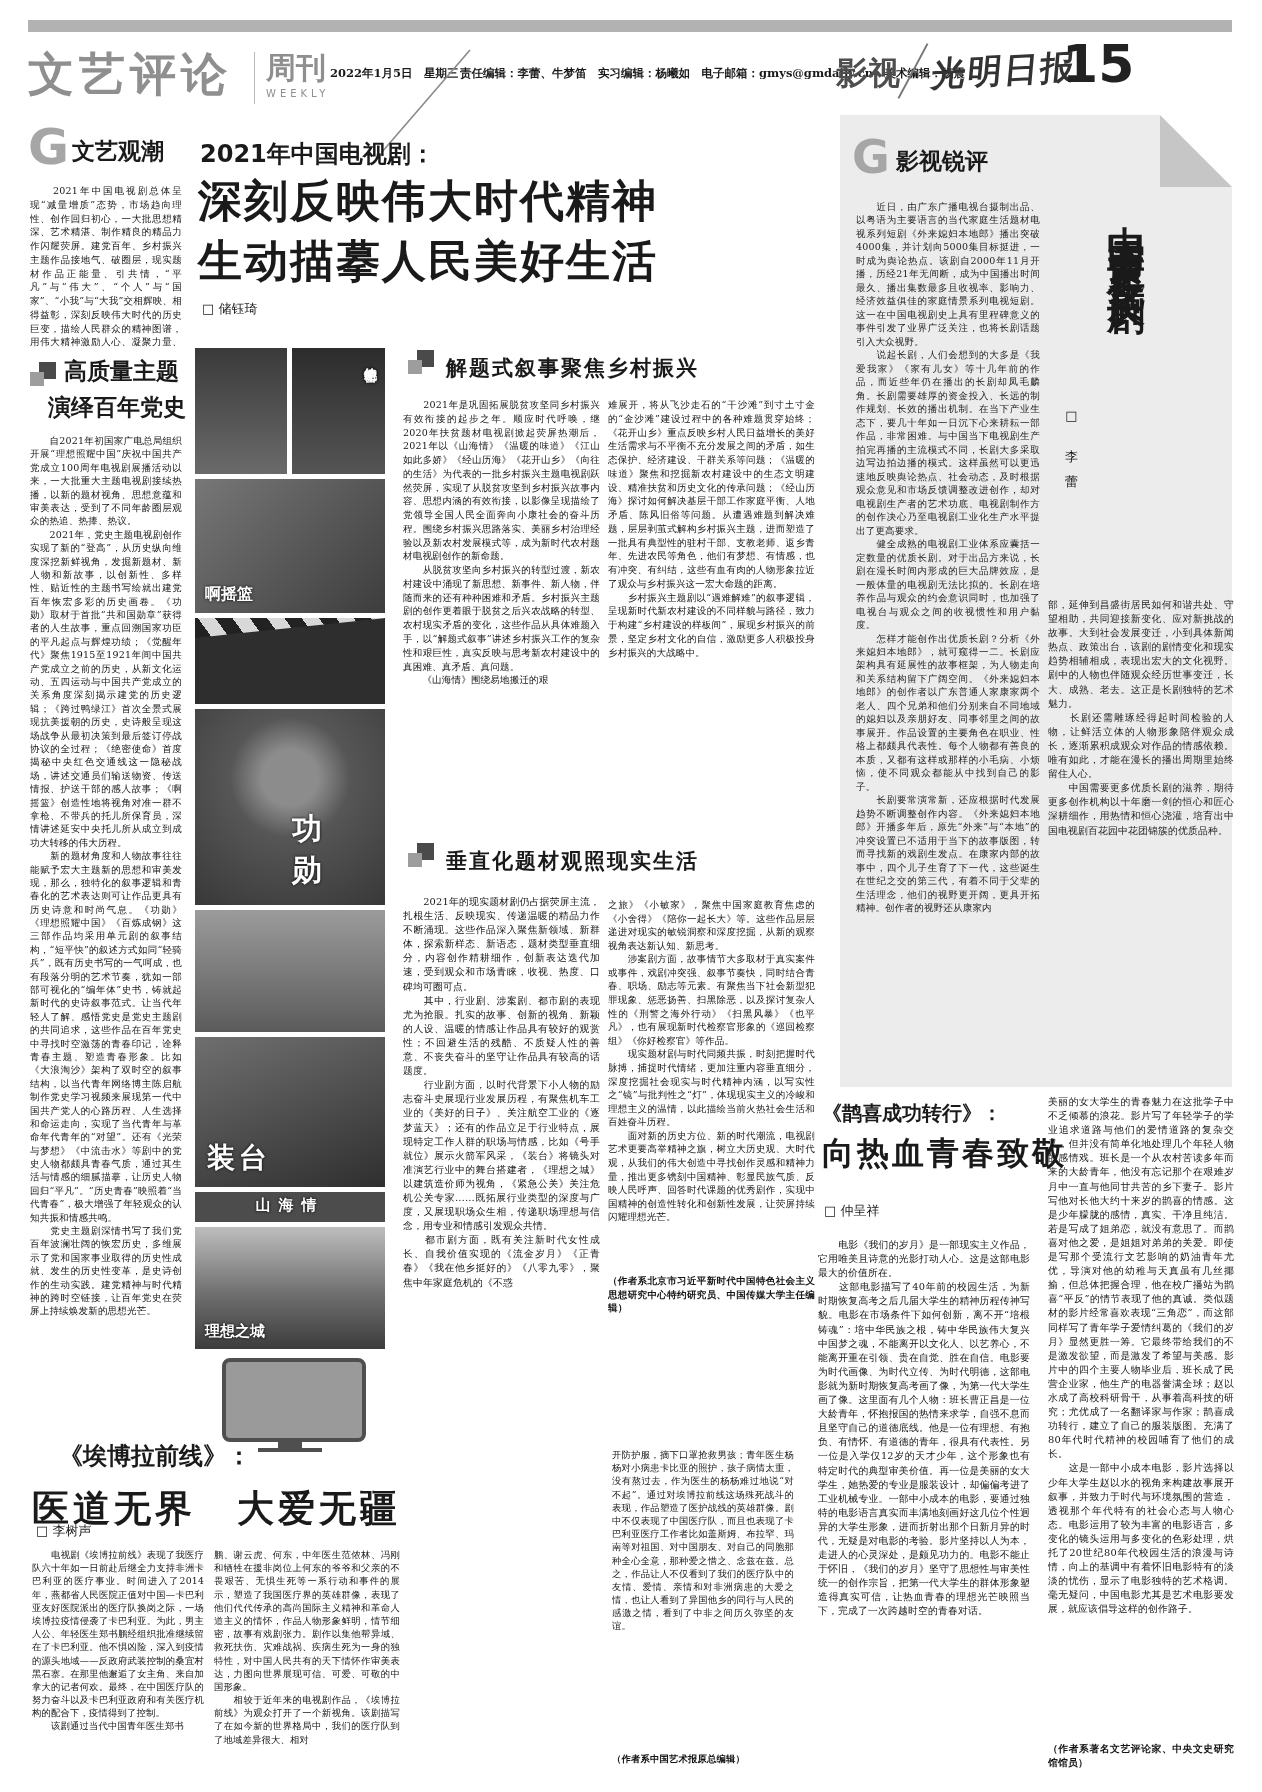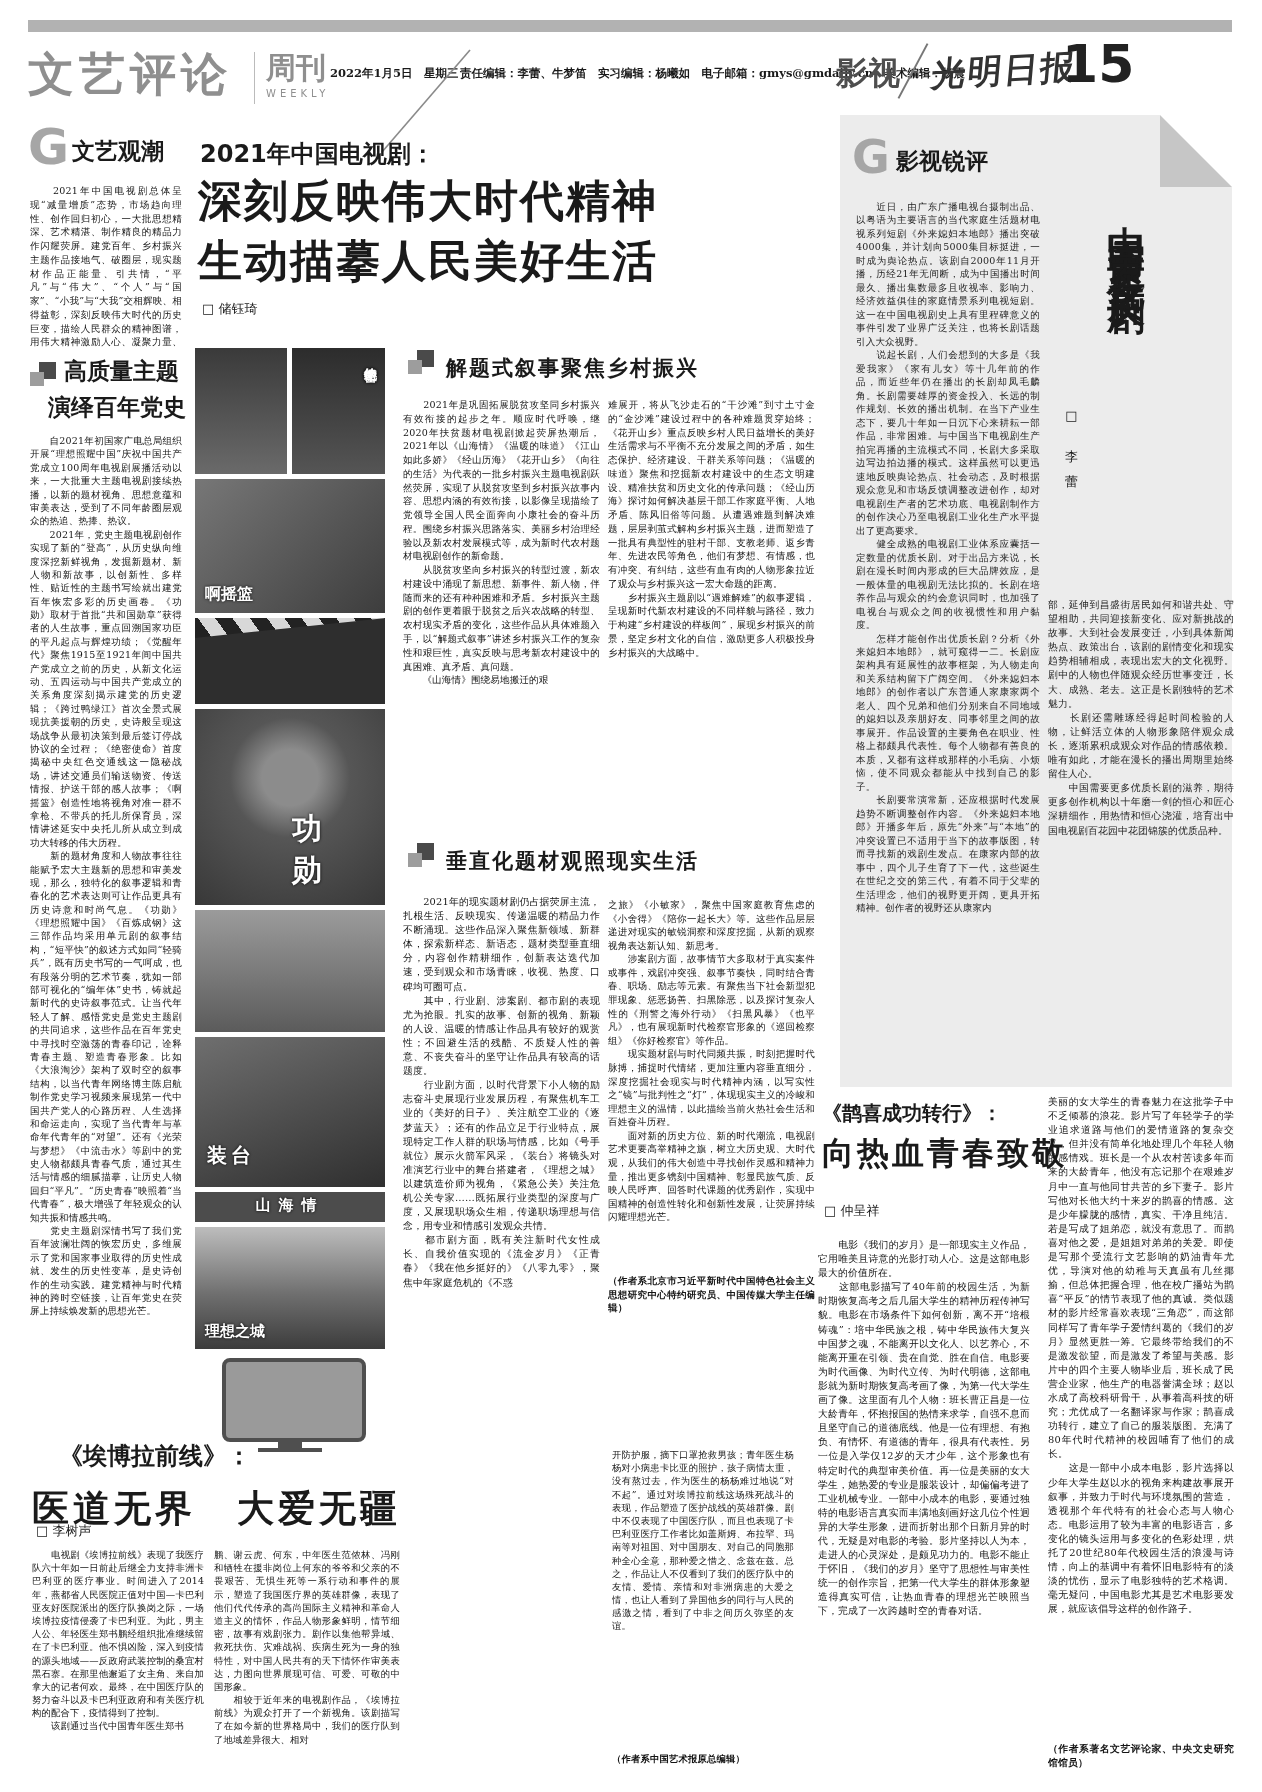--- a/index.html
+++ b/index.html
@@ -78,21 +78,21 @@
   <div class="poster" style="left:195px;top:618px;width:190px;height:86px;background:#2e2e2e;">
     <span class="clapper-top"></span>
     </div>
   <div class="poster" style="left:195px;top:709px;width:190px;height:196px;background:radial-gradient(circle at 50% 35%,#8c8c8c 0 28px,#565656 60px,#383838);">
     <span class="plabel" style="left:50%;transform:translateX(-50%);bottom:14px;font-size:30px;letter-spacing:6px;margin-left:33px;">功勋</span>
     </div>
   <div class="poster" style="left:195px;top:910px;width:190px;height:122px;background:linear-gradient(#9b9b9b,#5b5b5b);">
     <span class="plabel" style="left:8px;bottom:6px;font-size:12px;"></span>
     </div>
   <div class="poster" style="left:195px;top:1037px;width:190px;height:150px;background:linear-gradient(160deg,#6f6f6f,#2f2f2f);">
-    <span class="plabel" style="left:12px;bottom:18px;font-size:20px;letter-spacing:4px;">装台</span>
+    <span class="plabel" style="left:12px;bottom:10px;font-size:28px;letter-spacing:4px;">装台</span>
     </div>
   <div class="poster" style="left:195px;top:1192px;width:190px;height:30px;background:#4c4c4c;">
     <span class="plabel" style="left:50%;transform:translateX(-50%);top:4px;font-size:15px;letter-spacing:8px;">山海情</span>
     </div>
   <div class="poster" style="left:195px;top:1227px;width:190px;height:122px;background:linear-gradient(#bdbdbd,#6f6f6f 55%,#3c3c3c);">
     <span class="plabel" style="left:10px;bottom:8px;font-size:15px;">理想之城</span>
     </div>
   <div class="tv" style="left:222px;top:1358px;width:136px;height:76px;"></div>
   <div class="tvstand" style="left:278px;top:1440px;width:24px;height:8px;"></div>
   <div class="tvstand" style="left:258px;top:1448px;width:64px;height:4px;"></div>

